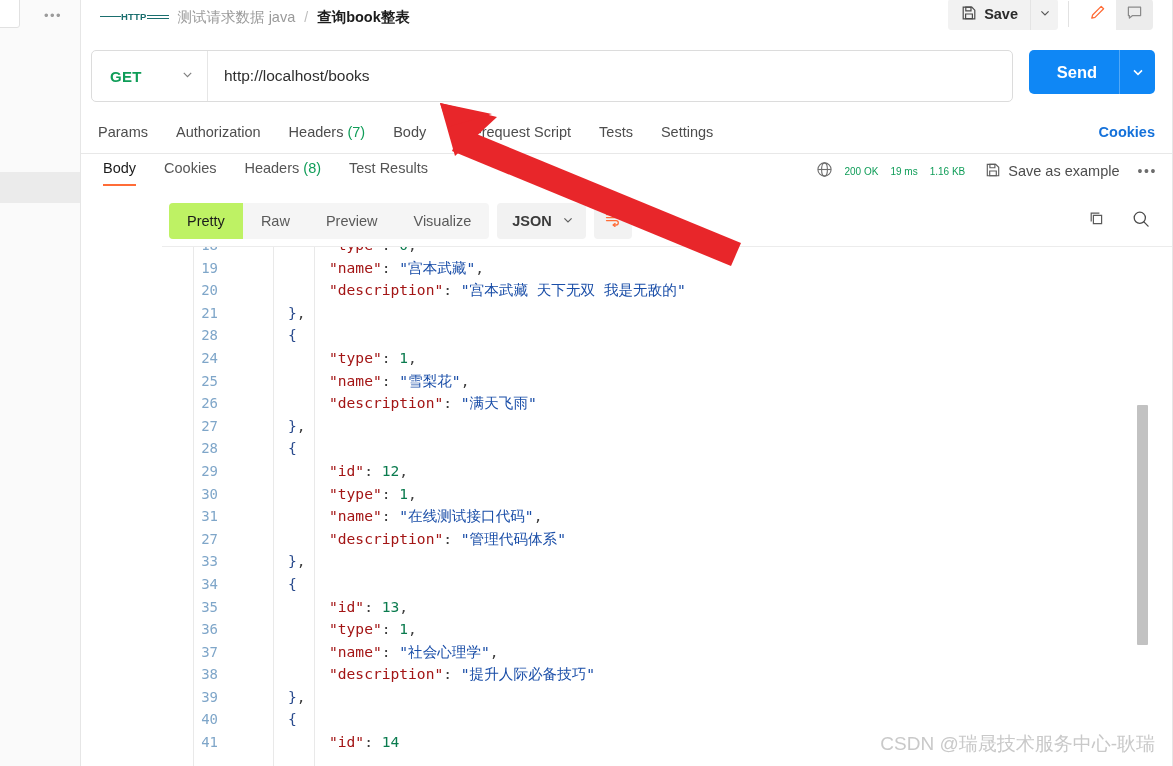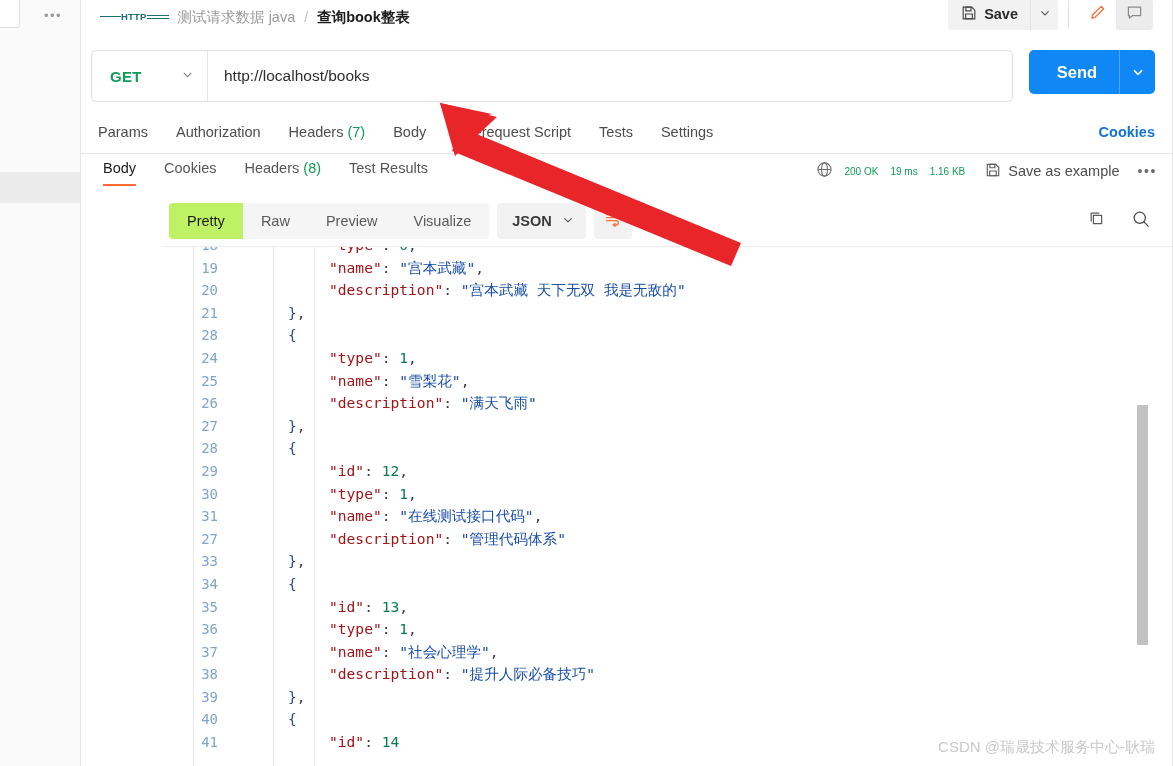--- a/index.html
+++ b/index.html
@@ -480,21 +480,21 @@
     left: 0; top: 0;
     width: 1173px; height: 766px;
     pointer-events: none;
   }
 
   
   .watermark {
     position: absolute;
     right: 18px; bottom: 9px;
     color: #c9c9c9;
-    font-size: 15px;
+    font-size: 19px;
     white-space: nowrap;
     user-select: none;
   }
 </style>
 </head>
 <body>
 
 <div id="app">
 
   <div class="left-rail">

